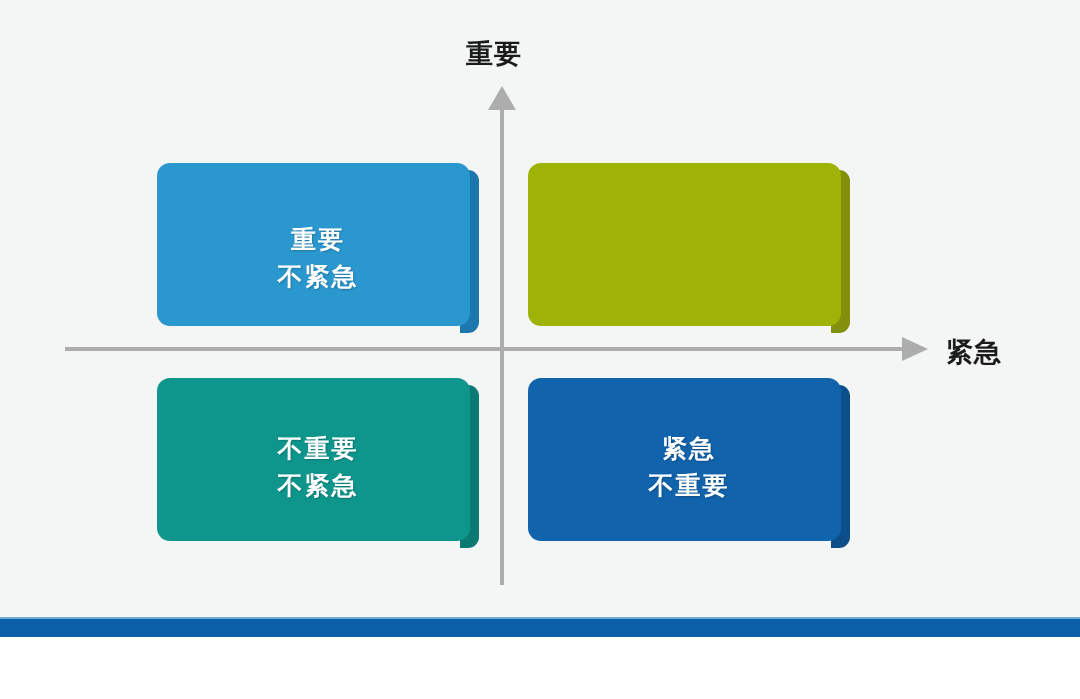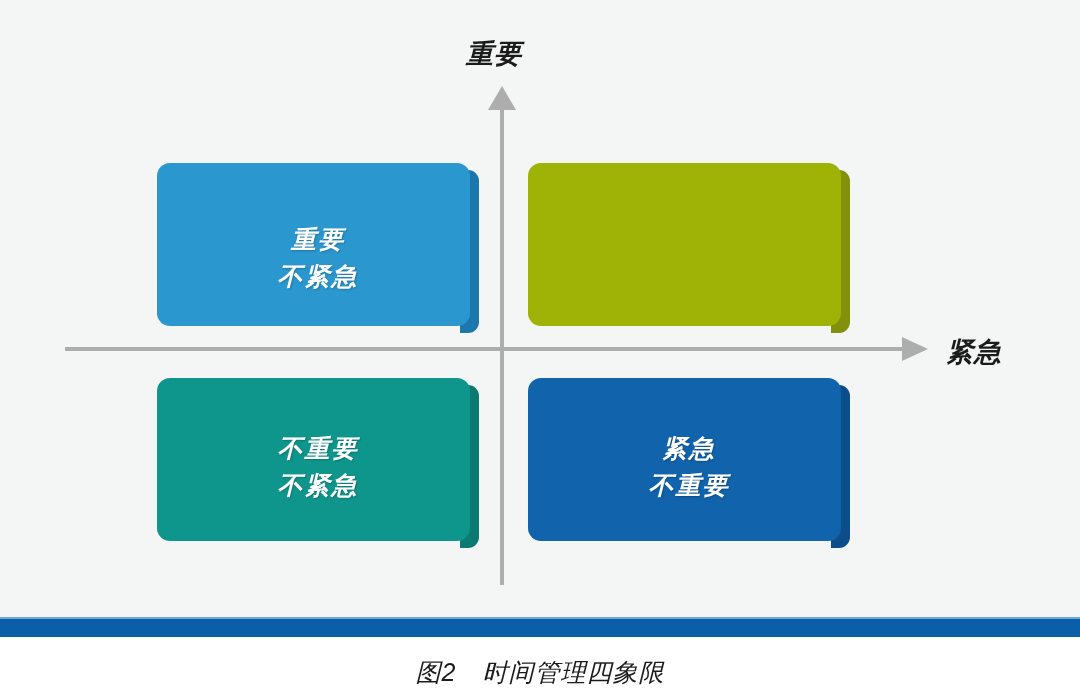--- a/index.html
+++ b/index.html
@@ -12,21 +12,20 @@
     background: #ffffff;
     font-family: "Liberation Sans", "DejaVu Sans", sans-serif;
     overflow: hidden;
   }
 
   #page {
     position: relative;
     width: 1080px;
     height: 699px;
     background: #ffffff;
-    font-style: italic;
   }
 
   
   #diagram-canvas {
     position: absolute;
     left: 0;
     top: 0;
     width: 1080px;
     height: 619px;
     background: #f4f5f5;
@@ -246,15 +245,14 @@
         <div class="line">紧急</div>
         <div class="line">不重要</div>
       </div>
     </div>
 
   </div>
 
   <div id="divider-bar-highlight"></div>
   <div id="divider-bar"></div>
 
-  <div id="figure-caption">图2　时间管理四象限</div>
 
 </div>
 
 </body></html>

